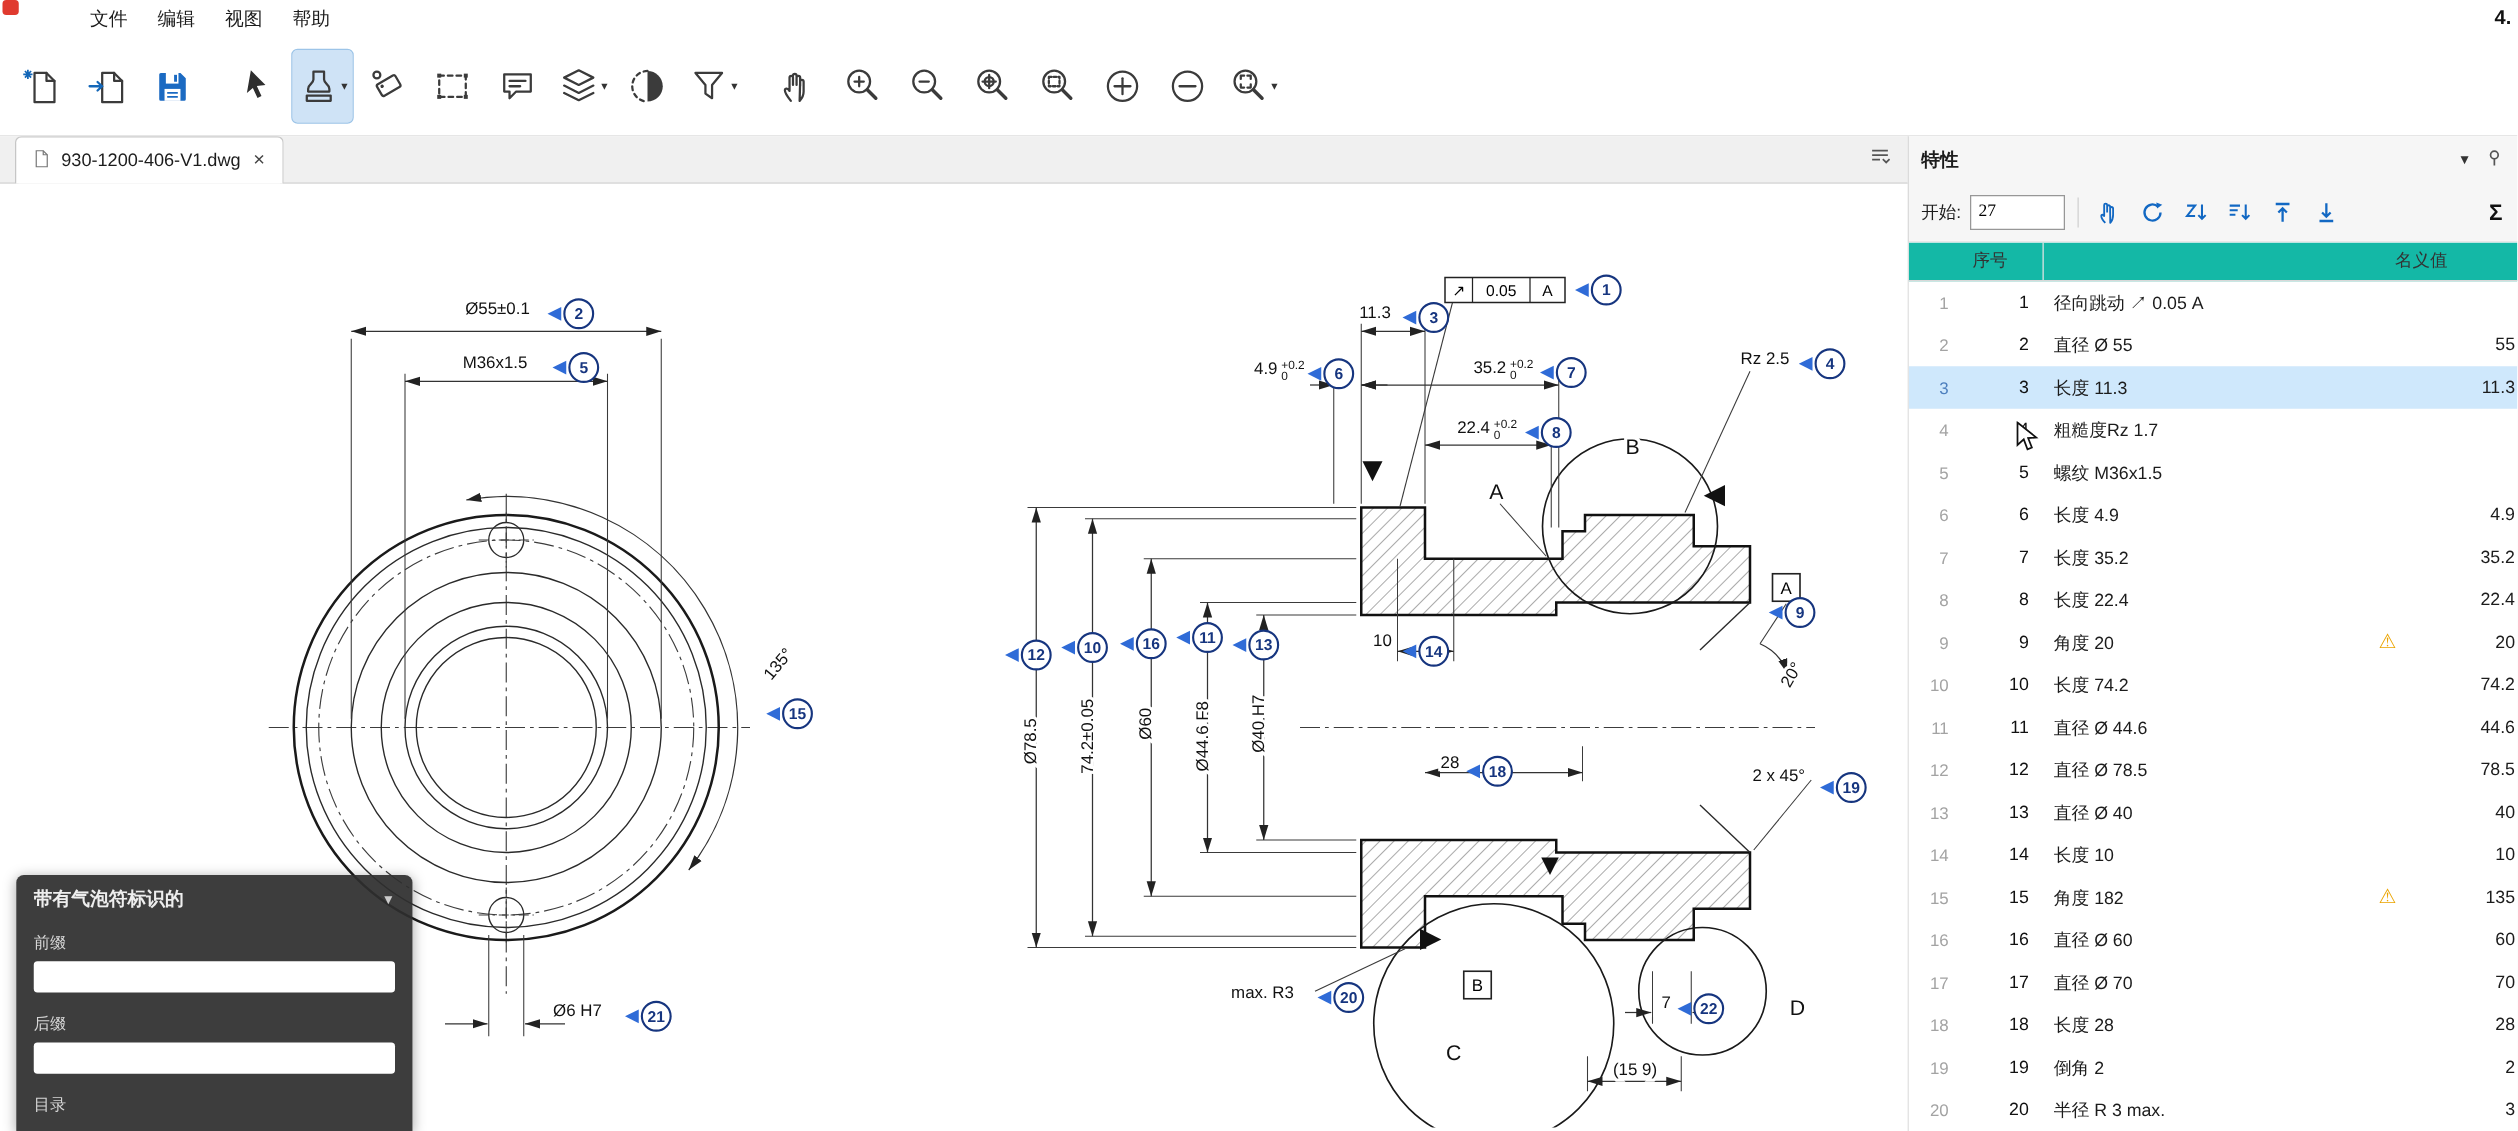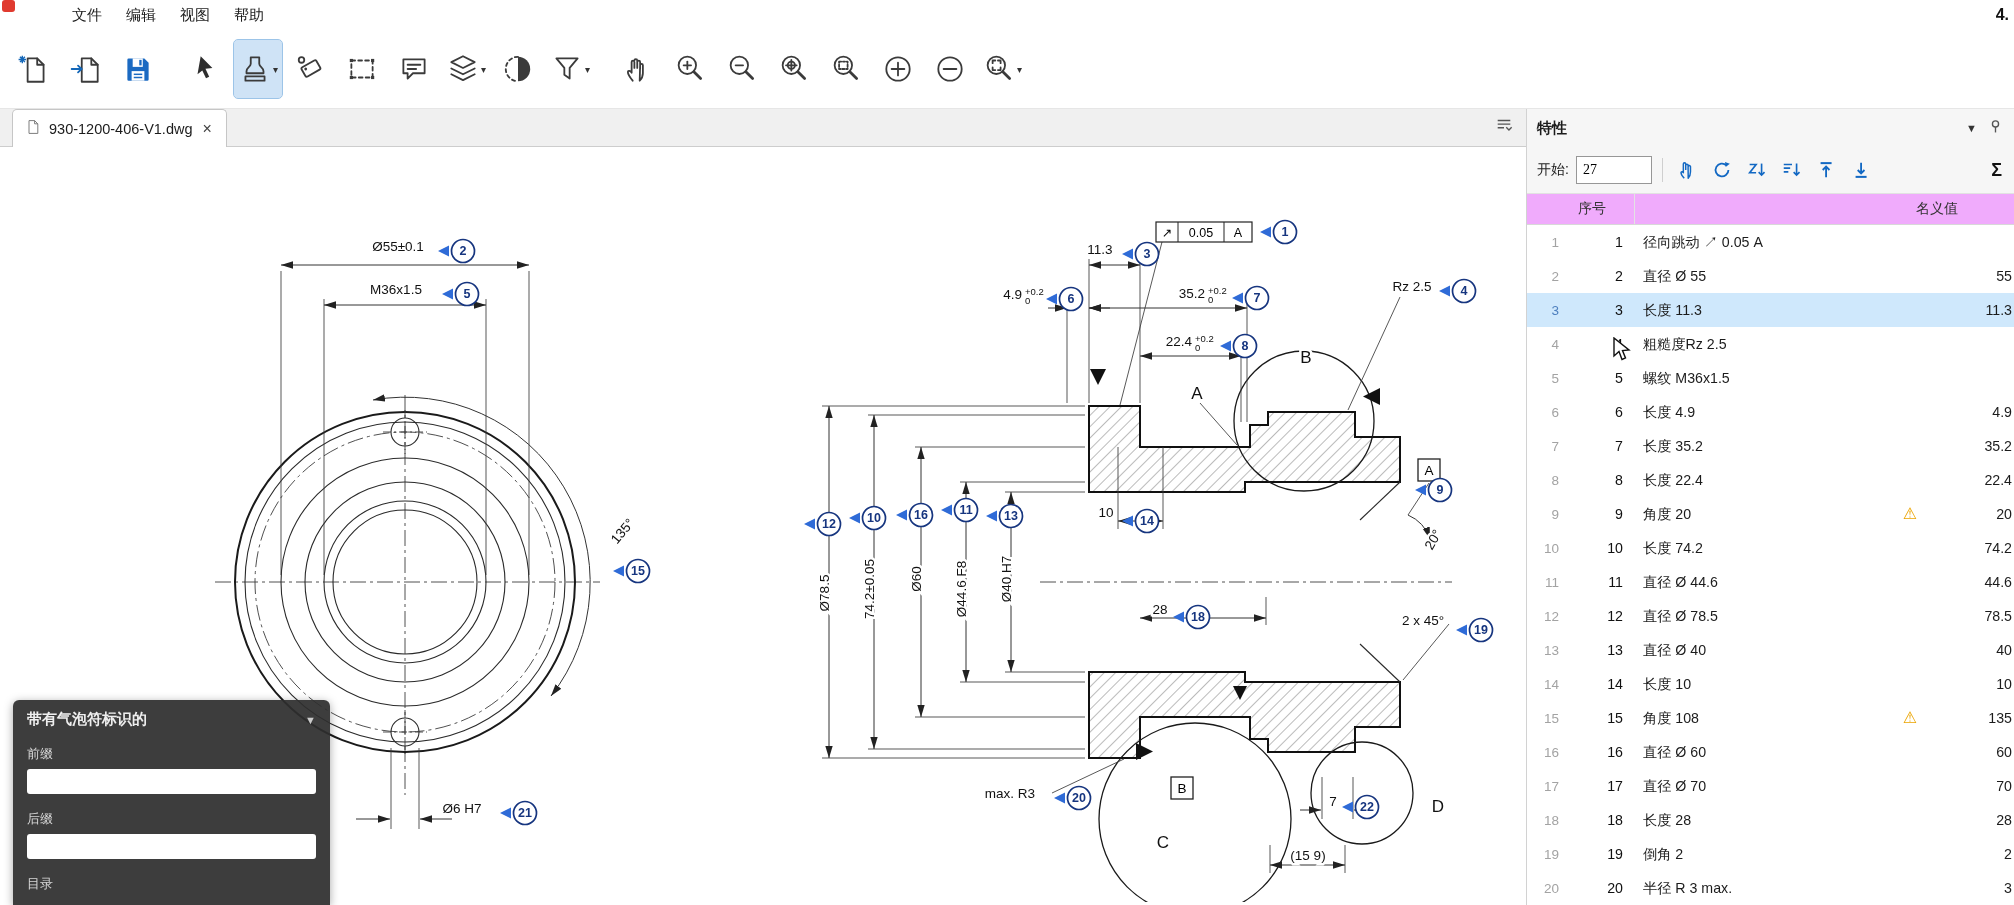--- a/index.html
+++ b/index.html
@@ -46,21 +46,21 @@
   .rp-header{height:38px;display:flex;align-items:center;padding:0 10px;font-size:15px;font-weight:bold;}
   .rp-header .spacer{flex:1;}
   .rp-caret{font-size:11px;color:#333;font-weight:normal;margin-right:10px;}
   .rp-controls{height:46px;display:flex;align-items:center;gap:7px;padding:0 10px;font-size:14px;border-bottom:1px solid #e2e2e2;}
   .rp-input{width:62px;height:24px;border:1px solid #979797;background:#fff;font-size:14px;padding:1px 6px;font-family:Liberation Serif, serif;}
   .rp-sep{width:1px;height:24px;background:#cfcfcf;margin:0 3px;}
   .rp-icon{background:none;border:none;width:28px;height:28px;display:flex;align-items:center;justify-content:center;padding:0;cursor:pointer;}
   .rp-sigma{margin-left:auto;font-size:18px;font-weight:bold;color:#111;padding-right:2px;cursor:pointer;}
   .rp-table{flex:1;background:#fff;display:flex;flex-direction:column;overflow:hidden;}
   .phead,.prow{display:grid;grid-template-columns:44px 64px 1fr 40px 84px;align-items:center;}
-  .phead{height:30px;font-size:14px;color:#333;background:#f0abfc;border-bottom:1px solid #d8d8d8;}
+  .phead{height:30px;font-size:14px;color:#333;background:#14b8a6;border-bottom:1px solid #d8d8d8;}
   .phead .h-no{grid-column:1/3;text-align:right;padding-right:28px;border-right:1px solid #e3e3e3;height:100%;display:flex;align-items:center;justify-content:flex-end;}
   .phead .h-title{padding-left:36px;border-right:1px solid #e3e3e3;height:100%;display:flex;align-items:center;grid-column:3/4;}
   .phead .h-val{grid-column:4/6;padding-left:26px;}
   .prow{height:34px;font-size:14.2px;}
   .prow .idx{color:#a3a3a3;text-align:right;padding-right:12px;font-size:13.5px;}
   .prow .no{text-align:right;padding-right:12px;color:#111;}
   .prow .ttl{padding-left:8px;white-space:nowrap;overflow:hidden;}
   .prow .warn{text-align:center;color:#eba400;font-size:16px;line-height:1;}
   .prow .val{text-align:right;padding-right:2px;white-space:nowrap;}
   .prow.selected{background:#cfe8fc;}
@@ -645,21 +645,21 @@
           <div class="prow selected">
             <span class="idx">3</span>
             <span class="no">3</span>
             <span class="ttl">长度 11.3</span>
             <span class="warn"></span>
             <span class="val">11.3</span>
           </div>
           <div class="prow">
             <span class="idx">4</span>
             <span class="no">4</span>
-            <span class="ttl">粗糙度Rz 2.5</span>
+            <span class="ttl">粗糙度Rz 1.7</span>
             <span class="warn"></span>
             <span class="val"></span>
           </div>
           <div class="prow">
             <span class="idx">5</span>
             <span class="no">5</span>
             <span class="ttl">螺纹 M36x1.5</span>
             <span class="warn"></span>
             <span class="val"></span>
           </div>
@@ -722,21 +722,21 @@
           <div class="prow">
             <span class="idx">14</span>
             <span class="no">14</span>
             <span class="ttl">长度 10</span>
             <span class="warn"></span>
             <span class="val">10</span>
           </div>
           <div class="prow">
             <span class="idx">15</span>
             <span class="no">15</span>
-            <span class="ttl">角度 108</span>
+            <span class="ttl">角度 182</span>
             <span class="warn">⚠</span>
             <span class="val">135</span>
           </div>
           <div class="prow">
             <span class="idx">16</span>
             <span class="no">16</span>
             <span class="ttl">直径 Ø 60</span>
             <span class="warn"></span>
             <span class="val">60</span>
           </div>

